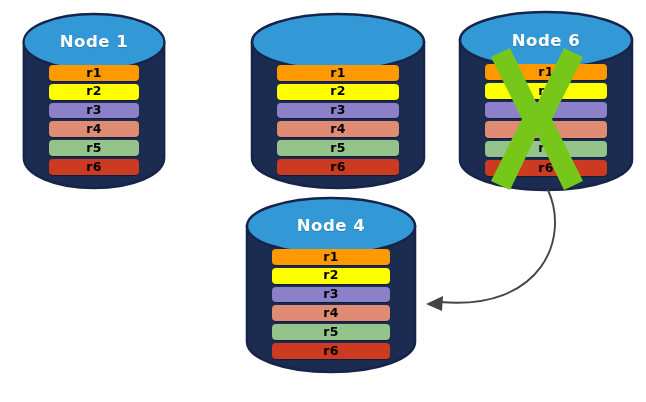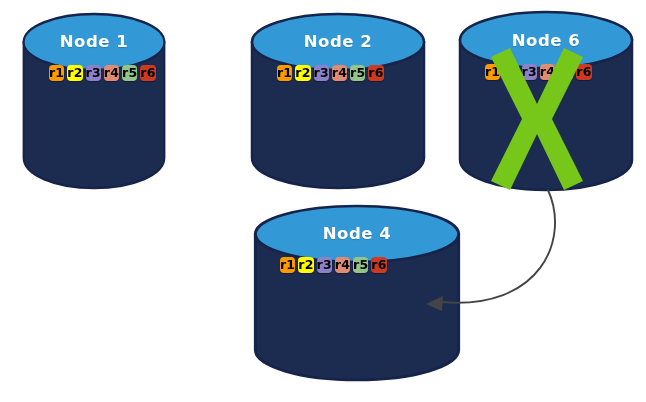--- a/index.html
+++ b/index.html
@@ -46,21 +46,21 @@
     letter-spacing: 0.5px;
     white-space: nowrap;
     text-shadow: 0 1px 1px rgba(0,0,0,0.18);
   }
 
   .node .rows {
     position: absolute;
     left: 0;
     right: 0;
     display: flex;
-    flex-direction: row;
+    flex-direction: column;
   }
 
   .row-bar {
     position: relative;
     border-radius: 4px;
     box-shadow: 0 1px 1px rgba(0,0,0,0.35);
     display: flex;
     align-items: center;
     justify-content: center;
     box-sizing: border-box;
@@ -120,21 +120,20 @@
           <span class="row-label">r6</span>
         </div>
       </div>
   </div>
 
   <div class="node" id="node-1" style="left: 250px; top: 12px; width: 176px; height: 176px;">
     <svg class="cyl-svg" viewBox="0 0 176 176" preserveAspectRatio="none">
       <path class="cyl-body" d="M2,30 L2,146 A86,30 0 0 0 174,146 L174,30 Z" fill="#1C2B50" stroke="#16234A" stroke-width="2.5"></path>
       <ellipse class="cyl-top" cx="88" cy="30" rx="86" ry="28" fill="#3399D6" stroke="#16234A" stroke-width="2.5"></ellipse>
     </svg>
-    <div class="node-title" style="top: 20px; color: rgb(255, 255, 255);">Node  2</div>
     <div class="rows" style="top: 53px; gap: 3px; padding-left: 27px; padding-right: 27px;">
         <div class="row-bar" style="background: rgb(255, 153, 0); height: 15.8333px;">
           <span class="row-label">r1</span>
         </div>
         <div class="row-bar" style="background: rgb(255, 255, 0); height: 15.8333px;">
           <span class="row-label">r2</span>
         </div>
         <div class="row-bar" style="background: rgb(140, 128, 200); height: 15.8333px;">
           <span class="row-label">r3</span>
         </div>
@@ -171,21 +170,21 @@
         </div>
         <div class="row-bar" style="background: rgb(148, 196, 137); height: 16.1667px;">
           <span class="row-label">r5</span>
         </div>
         <div class="row-bar" style="background: rgb(204, 58, 34); height: 16.1667px;">
           <span class="row-label">r6</span>
         </div>
       </div>
   </div>
 
-  <div class="node" id="node-3" style="left: 245px; top: 204px; width: 208px; height: 176px; margin-left: 8px;">
+  <div class="node" id="node-3" style="left: 245px; top: 196px; width: 172px; height: 176px;">
     <svg class="cyl-svg" viewBox="0 0 176 176" preserveAspectRatio="none">
       <path class="cyl-body" d="M2,30 L2,146 A86,30 0 0 0 174,146 L174,30 Z" fill="#1C2B50" stroke="#16234A" stroke-width="2.5"></path>
       <ellipse class="cyl-top" cx="88" cy="30" rx="86" ry="28" fill="#3399D6" stroke="#16234A" stroke-width="2.5"></ellipse>
     </svg>
     <div class="node-title" style="top: 20px; color: rgb(255, 255, 255);">Node  4</div>
     <div class="rows" style="top: 53px; gap: 3px; padding-left: 27px; padding-right: 27px;">
         <div class="row-bar" style="background: rgb(255, 153, 0); height: 15.8333px;">
           <span class="row-label">r1</span>
         </div>
         <div class="row-bar" style="background: rgb(255, 255, 0); height: 15.8333px;">

